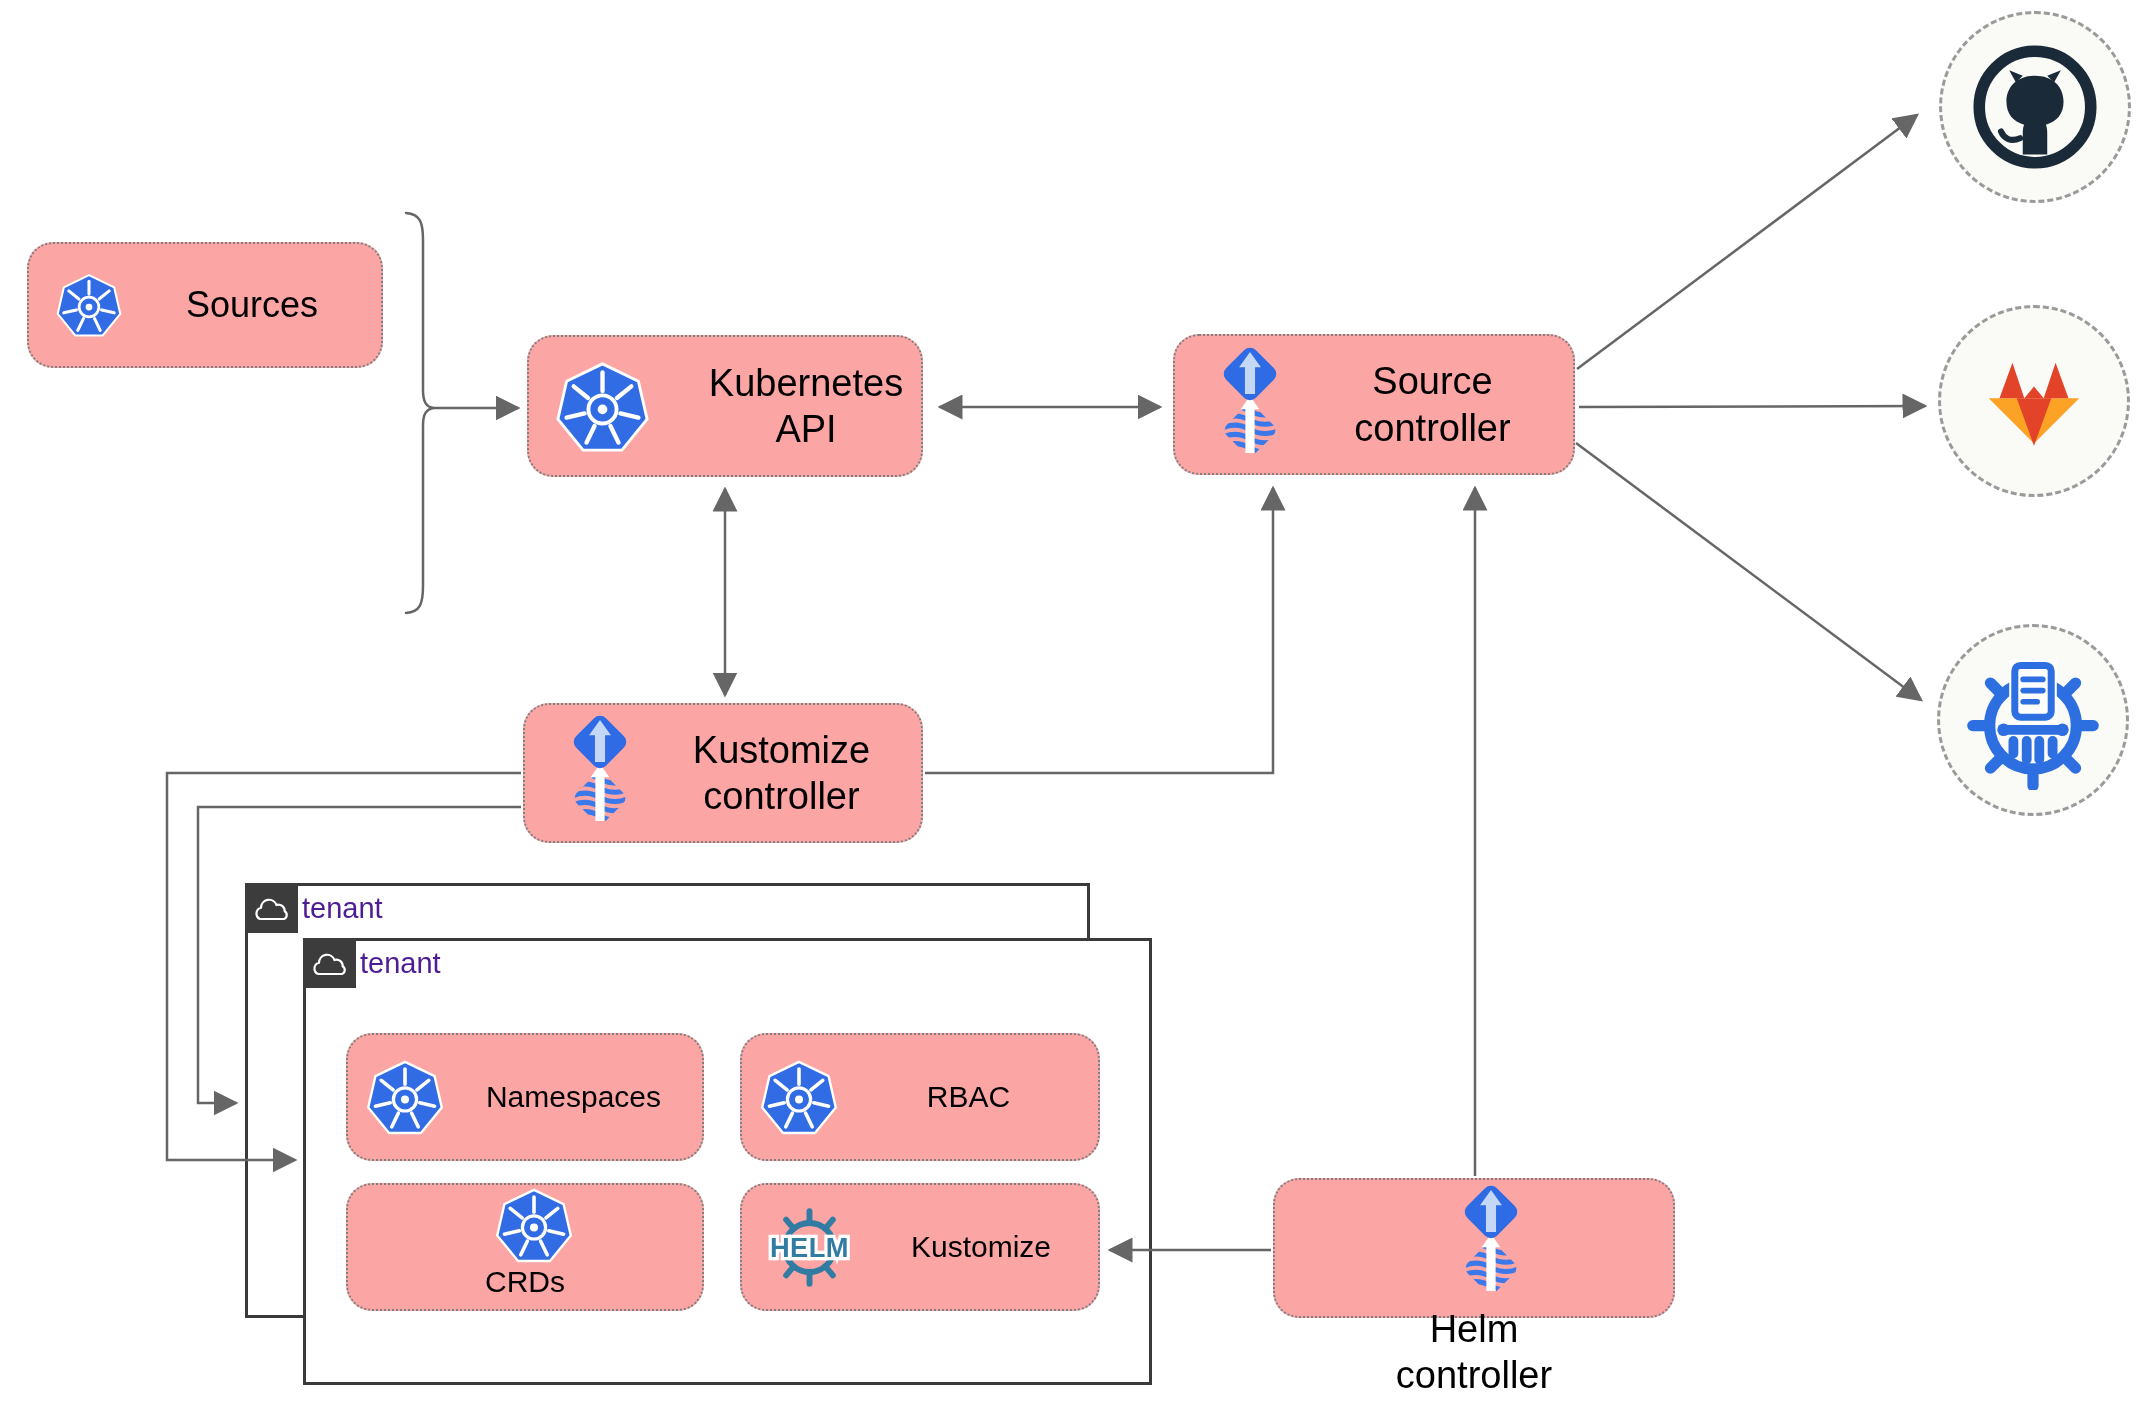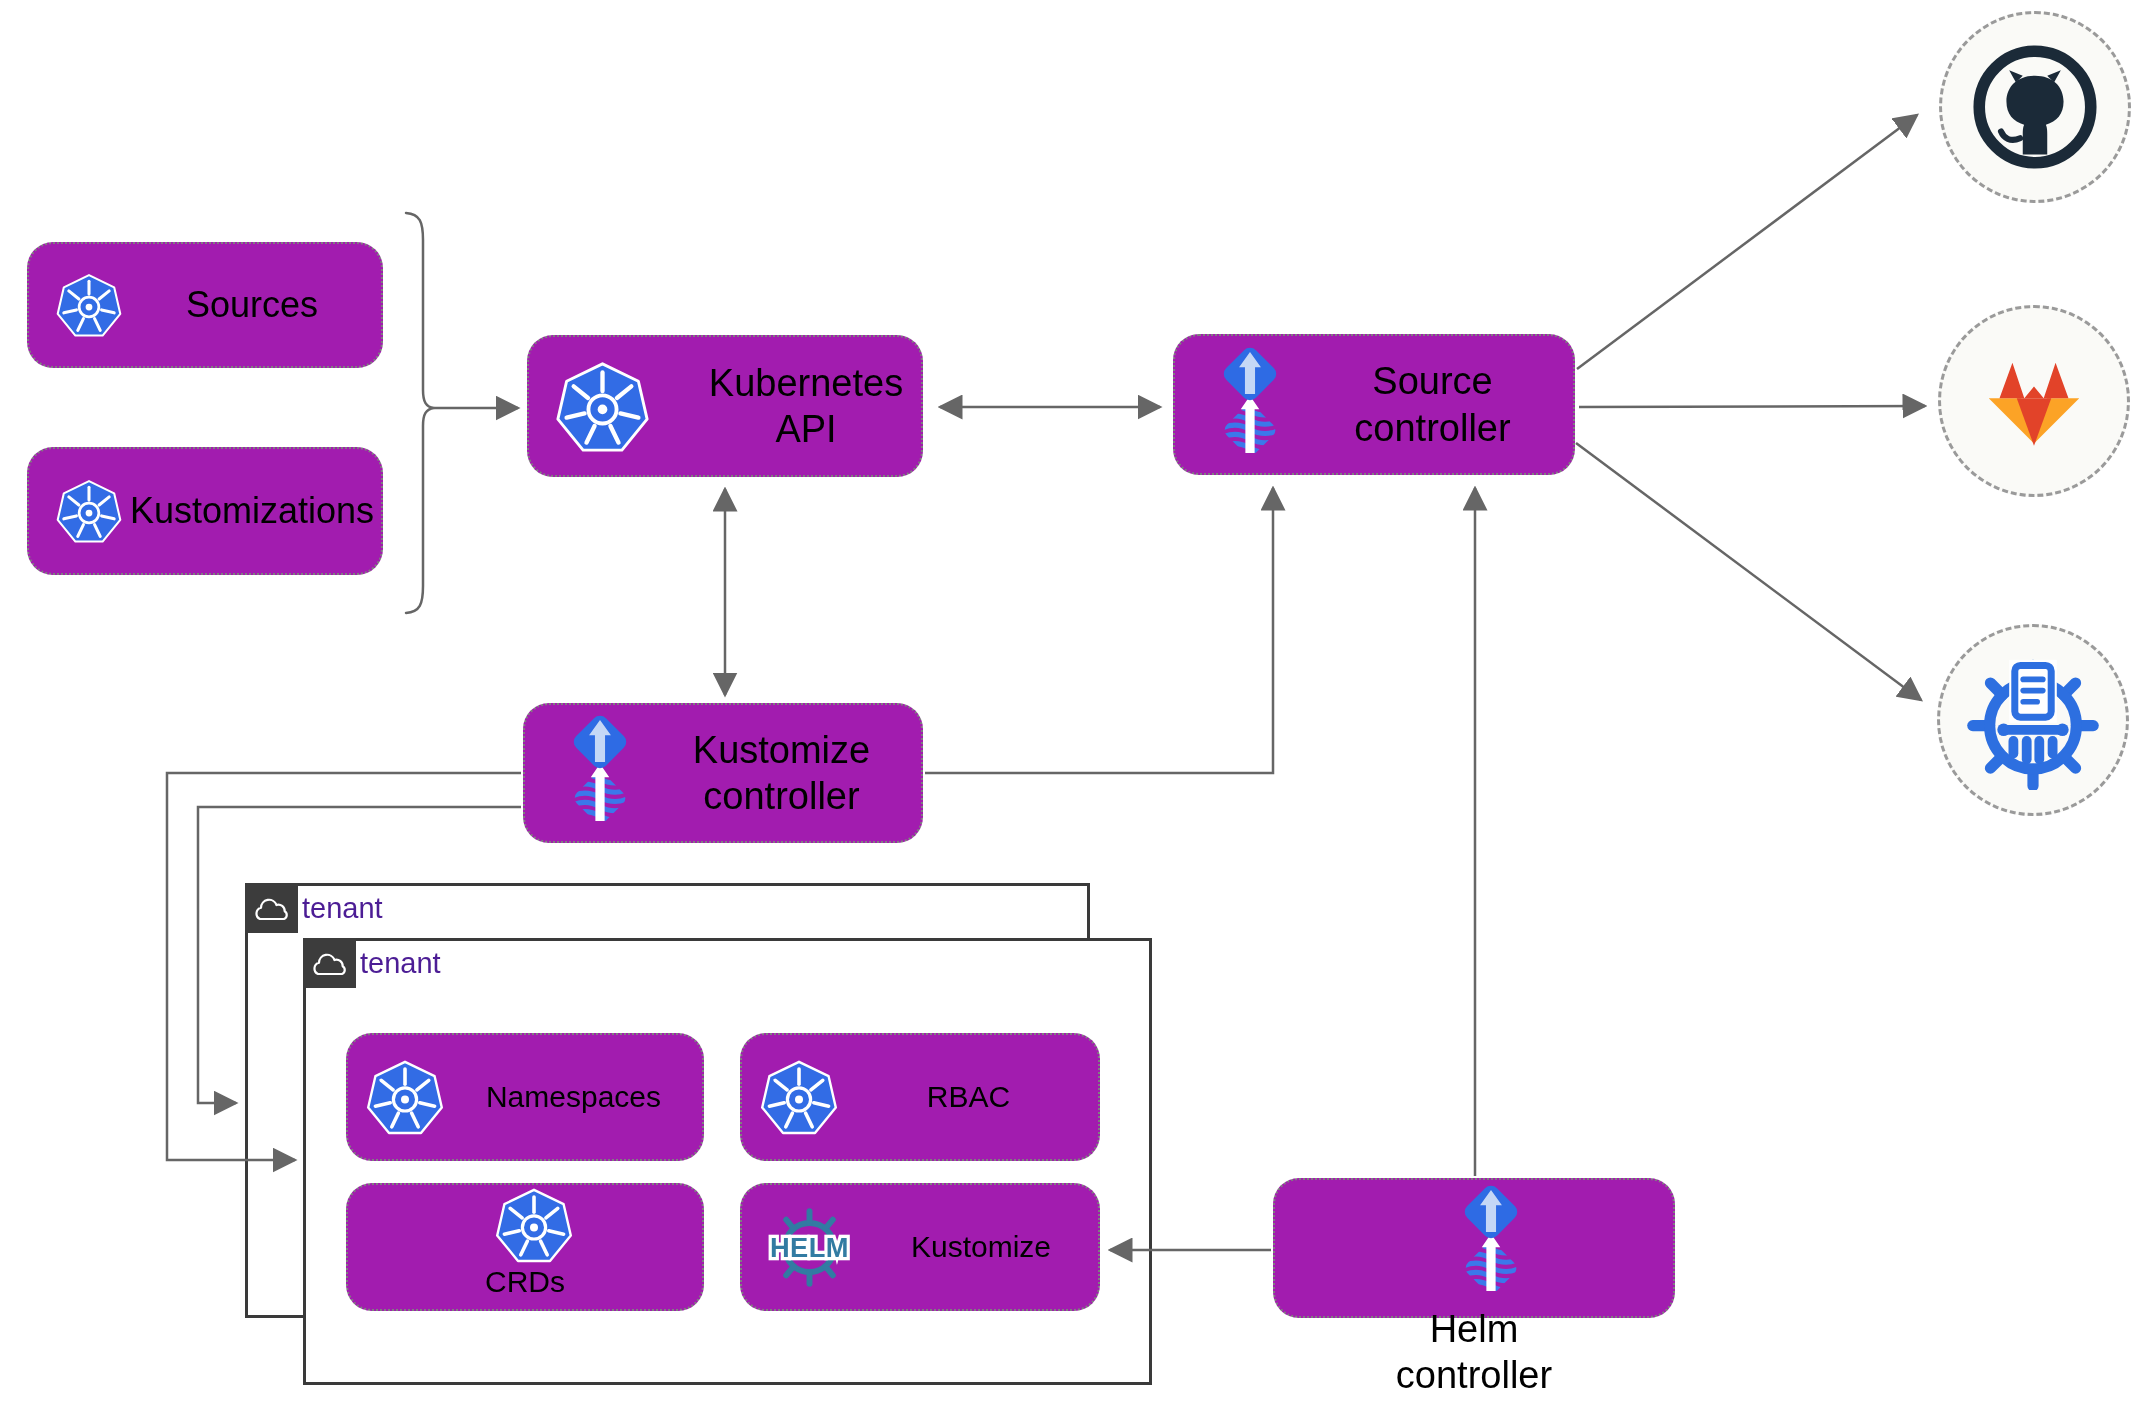--- a/index.html
+++ b/index.html
@@ -1,20 +1,20 @@
 <!DOCTYPE html>
 <html><head>
 <meta charset="utf-8">
 <style>
   html,body{margin:0;padding:0;background:#fff;}
   #canvas{position:relative;width:2144px;height:1407px;background:#ffffff;
           font-family:"Liberation Sans",sans-serif;overflow:hidden;}
 
   
-  .node{position:absolute;background:#a21caf;border:2px dotted #7f7f7f;border-radius:26px;
+  .node{position:absolute;background:#fca5a5;border:2px dotted #7f7f7f;border-radius:26px;
         display:flex;align-items:center;box-sizing:border-box;z-index:10;}
   .node .nlabel{flex:1;text-align:center;color:#000;}
   .lbl-lg{font-size:38px;line-height:1.22;margin-left:40px;}
   .lbl-md{font-size:36px;}
   .lbl-sm{font-size:30px;}
   .icon{flex:0 0 auto;display:block;}
 
   
   .tenant{position:absolute;background:#ffffff;border:3px solid #3a3a3a;box-sizing:border-box;}
   .tenant-tab{position:absolute;top:-3px;left:-3px;width:53px;height:50px;background:#3c3c3c;
@@ -175,26 +175,20 @@
     <div class="nlabel lbl-sm">Kustomize</div>
   </div>
 
   <div class="node" style="left:27px;top:242px;width:356px;height:126px;">
     <svg class="icon" width="68" height="68" style="margin-left:26px">
         <use href="#sym-k8s"></use>
       </svg>
     <div class="nlabel lbl-md">Sources</div>
   </div>
 
-  <div class="node" style="left:27px;top:447px;width:356px;height:128px;">
-    <svg class="icon" width="68" height="68" style="margin-left:26px">
-        <use href="#sym-k8s"></use>
-      </svg>
-    <div class="nlabel lbl-md">Kustomizations</div>
-  </div>
 
   <div class="node" style="left:527px;top:335px;width:396px;height:142px;">
     <svg class="icon" width="97" height="97" style="margin-left:25px">
         <use href="#sym-k8s"></use>
       </svg>
     <div class="nlabel lbl-lg">Kubernetes API</div>
   </div>
 
   <div class="node" style="left:1173px;top:334px;width:402px;height:141px;">
     <svg class="icon" width="84" height="126" style="margin-left:33px">

